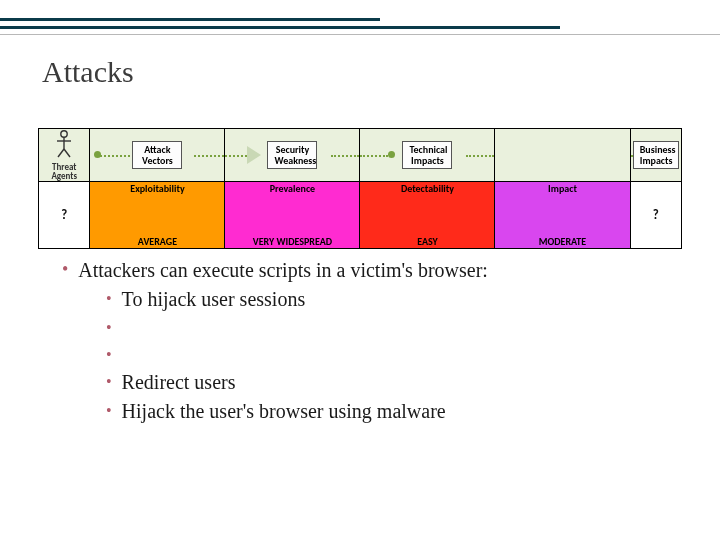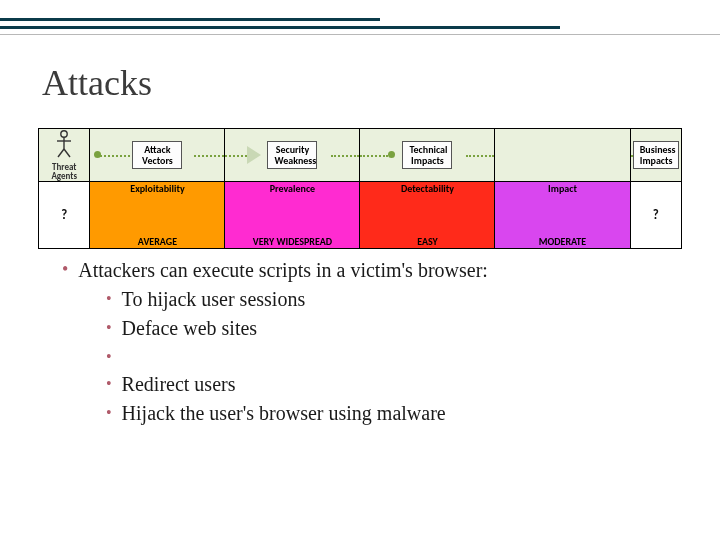--- a/index.html
+++ b/index.html
@@ -26,23 +26,23 @@
     top: 26px; left: 0; width: 560px;
     border-top: 3px solid #0b3b4a;
   }
   .deco-line3 {
     position: absolute;
     top: 34px; left: 0; width: 720px;
     border-top: 1px solid #b8b8b8;
   }
   .title {
     position: absolute;
-    top: 62px;
+    top: 55px;
     left: 42px;
-    font-size: 36px;
+    font-size: 30px;
     color: #3b3b3b;
     font-weight: 400;
   }
   
   .diagram {
     position: absolute;
     top: 128px;
     left: 38px;
     width: 644px;
     border-collapse: collapse;
@@ -252,21 +252,20 @@
     <span class="bullet-dot">•</span>
     <span>Attackers can execute scripts in a victim's browser:</span>
   </div>
   <div class="sub-list">
     <div class="sub-row">
       <span class="sub-dot">•</span>
       <span>To hijack user sessions</span>
     </div>
     <div class="sub-row">
       <span class="sub-dot">•</span>
-      <span>Deface web sites</span>
     </div>
     <div class="sub-row">
       <span class="sub-dot">•</span>
     </div>
     <div class="sub-row">
       <span class="sub-dot">•</span>
       <span>Redirect users</span>
     </div>
     <div class="sub-row">
       <span class="sub-dot">•</span>

